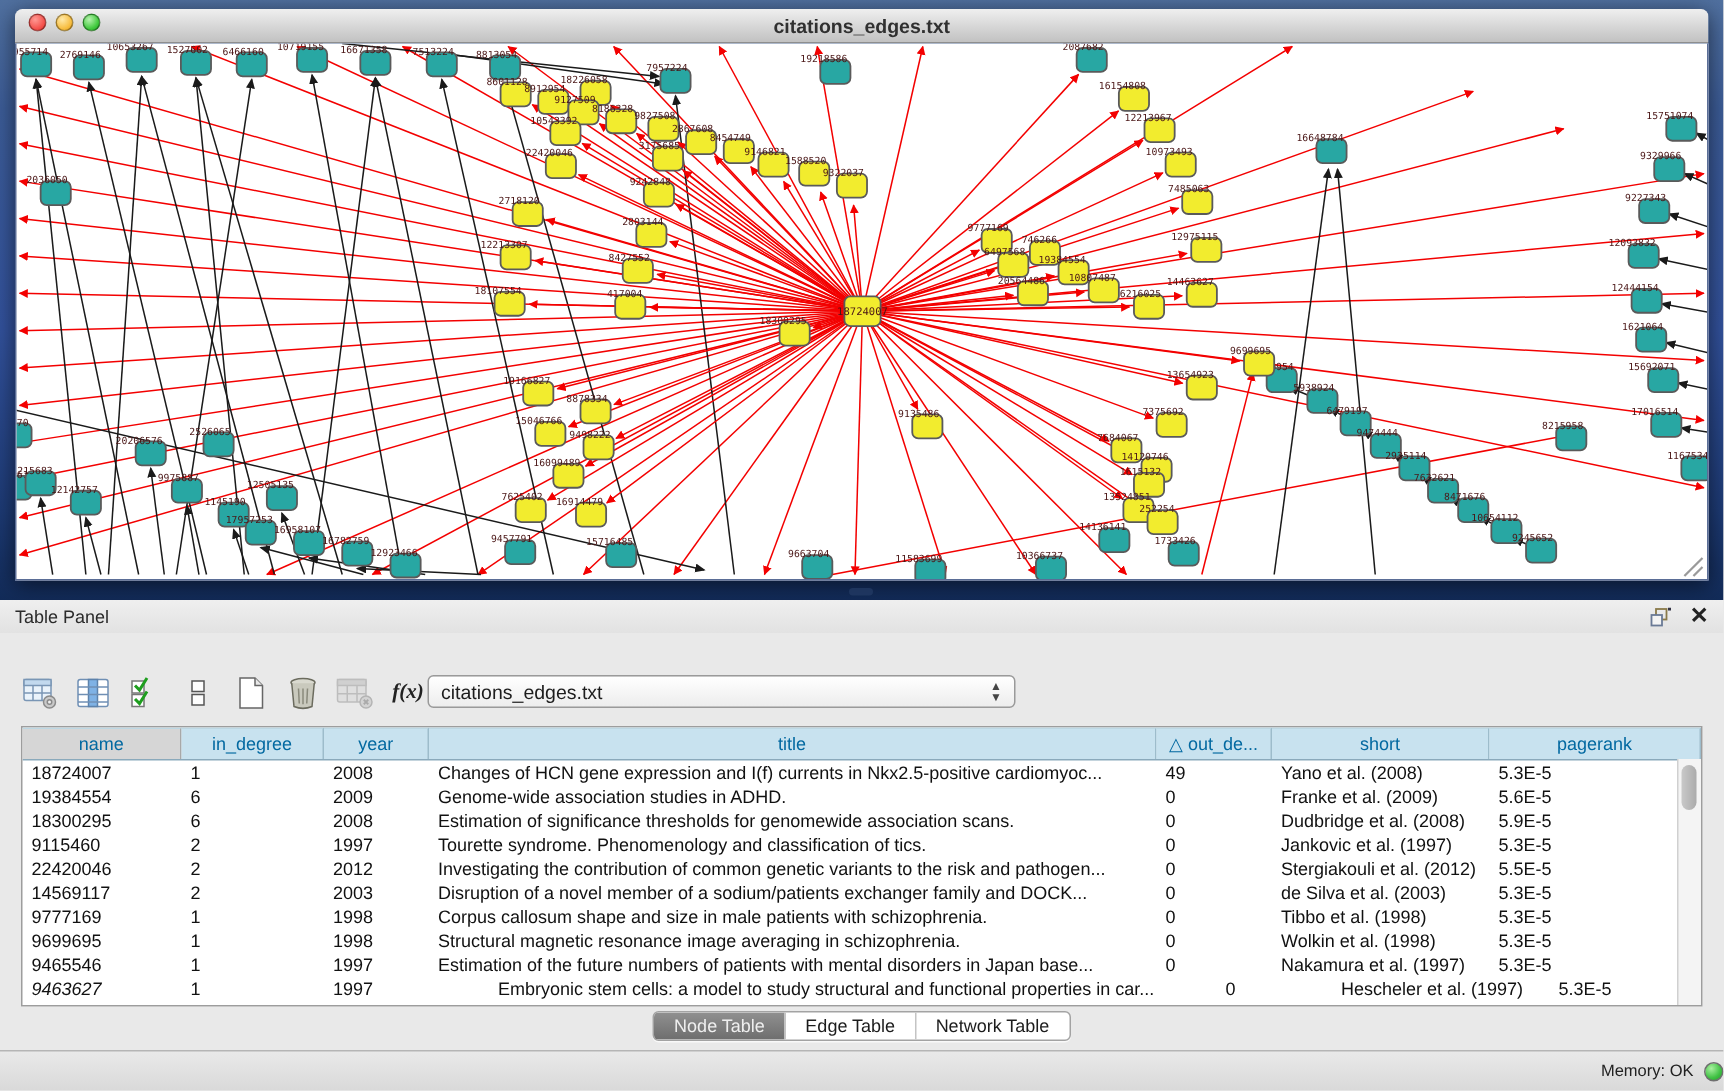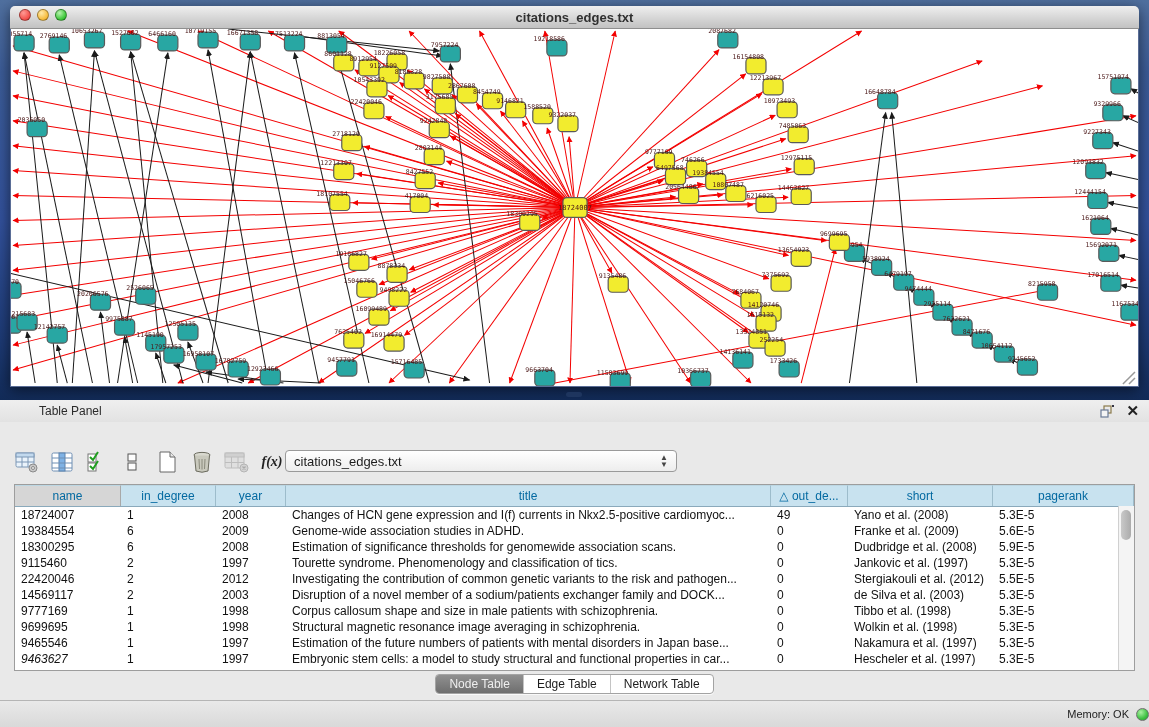--- a/index.html
+++ b/index.html
@@ -19,21 +19,21 @@
   .light.red{background:radial-gradient(circle at 35% 30%,#ff9a94,#f4524d 65%,#d8322e);}
   .light.yel{background:radial-gradient(circle at 35% 30%,#ffe9a8,#f7bd3f 65%,#dd9c1f);}
   .light.grn{background:radial-gradient(circle at 35% 30%,#b7f2ae,#3fc93c 65%,#26a128);}
   .canvas{flex:1 1 auto;background:#ffffff;position:relative;overflow:hidden;border:1px solid #5a6d96;border-top:none;}
   .canvas svg{display:block;width:100%;height:100%;}
   .splitter-nub{position:absolute;left:566px;top:392px;width:16px;height:5px;border-radius:3px;background:#223a63;opacity:.8;}
 
   
   .table-panel{position:absolute;left:0;top:400px;width:1149px;height:327px;background:#e9e9e9;}
   .panel-header{height:22px;display:flex;align-items:center;padding:0 10px;background:linear-gradient(180deg,#efefef,#e2e2e2);}
-  .panel-header .ph-title{font-size:12px;color:#2b2b2b;margin-left:29px;}
+  .panel-header .ph-title{font-size:12px;color:#2b2b2b;}
   .ph-icons{margin-left:auto;display:flex;align-items:center;gap:12px;}
   .float-icon svg{display:block;}
   .close-icon{font-size:15px;font-weight:bold;color:#222;line-height:14px;cursor:default;}
 
   .toolbar{position:absolute;left:14px;top:46px;height:32px;display:flex;align-items:center;gap:9px;}
   .tb-btn{width:26px;height:26px;display:flex;align-items:center;justify-content:center;}
   .fx{font-family:"Liberation Serif",serif;font-style:italic;font-weight:bold;font-size:14px;color:#222;}
   .combo{position:absolute;left:285px;top:50px;width:392px;height:22px;border:1px solid #9a9a9a;border-radius:4px;
     background:linear-gradient(180deg,#ffffff,#ededed);display:flex;align-items:center;padding:0 8px;box-sizing:border-box;}
   .combo .combo-value{font-size:13px;color:#1d1d1d;}
@@ -626,21 +626,21 @@
             <div class="td" style="width: 70px; flex: 0 0 auto;">1997</div>
             <div class="td" style="width: 485px; flex: 0 0 auto;">Estimation of the future numbers of patients with mental disorders in Japan base...</div>
             <div class="td" style="width: 77px; flex: 0 0 auto;">0</div>
             <div class="td" style="width: 145px; flex: 0 0 auto;">Nakamura et al. (1997)</div>
             <div class="td" style="width: 118px; flex: 1 1 auto;">5.3E-5</div>
           </div>
           <div class="trow">
             <div class="td" style="width: 106px; flex: 0 0 auto; font-style: italic;">9463627</div>
             <div class="td" style="width: 95px; flex: 0 0 auto;">1</div>
             <div class="td" style="width: 70px; flex: 0 0 auto;">1997</div>
-            <div class="td" style="width: 485px; flex: 0 0 auto;">Embryonic stem cells: a model to study structural and functional properties in car...</div>
+            <div class="td" style="width: 485px; flex: 0 0 auto; margin-left: 40px;">Embryonic stem cells: a model to study structural and functional properties in car...</div>
             <div class="td" style="width: 77px; flex: 0 0 auto;">0</div>
             <div class="td" style="width: 145px; flex: 0 0 auto;">Hescheler et al. (1997)</div>
             <div class="td" style="width: 118px; flex: 1 1 auto;">5.3E-5</div>
           </div>
         </div>
       <div class="vscroll">
         <div class="vthumb"></div>
       </div>
     </div>
   </div>

